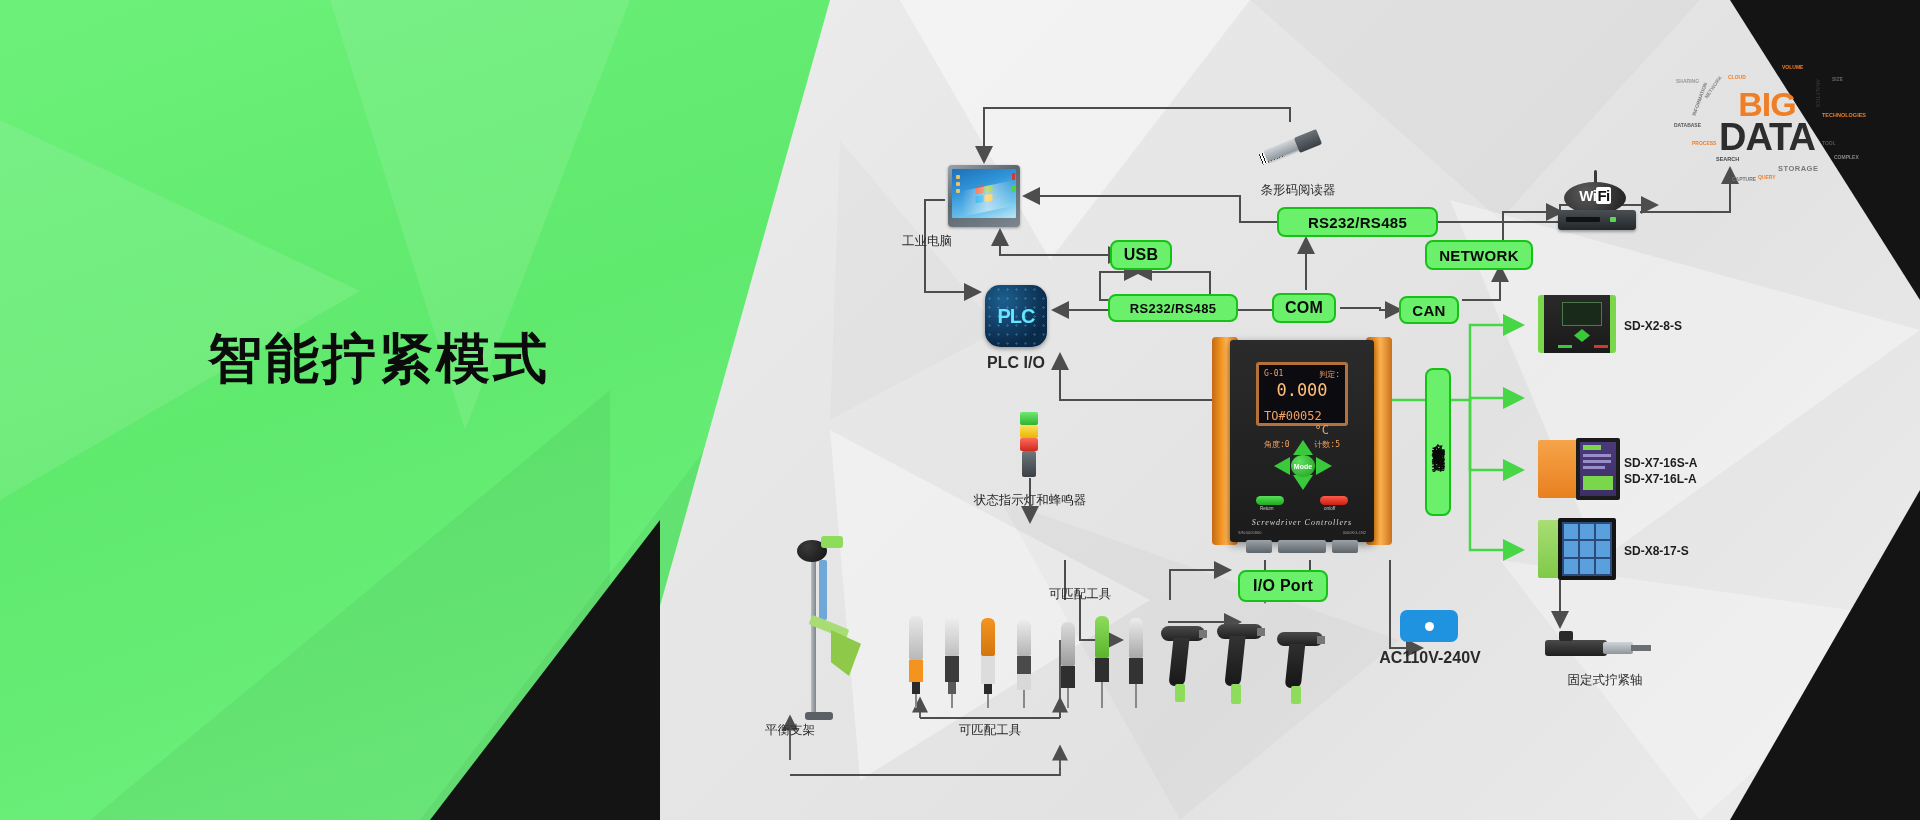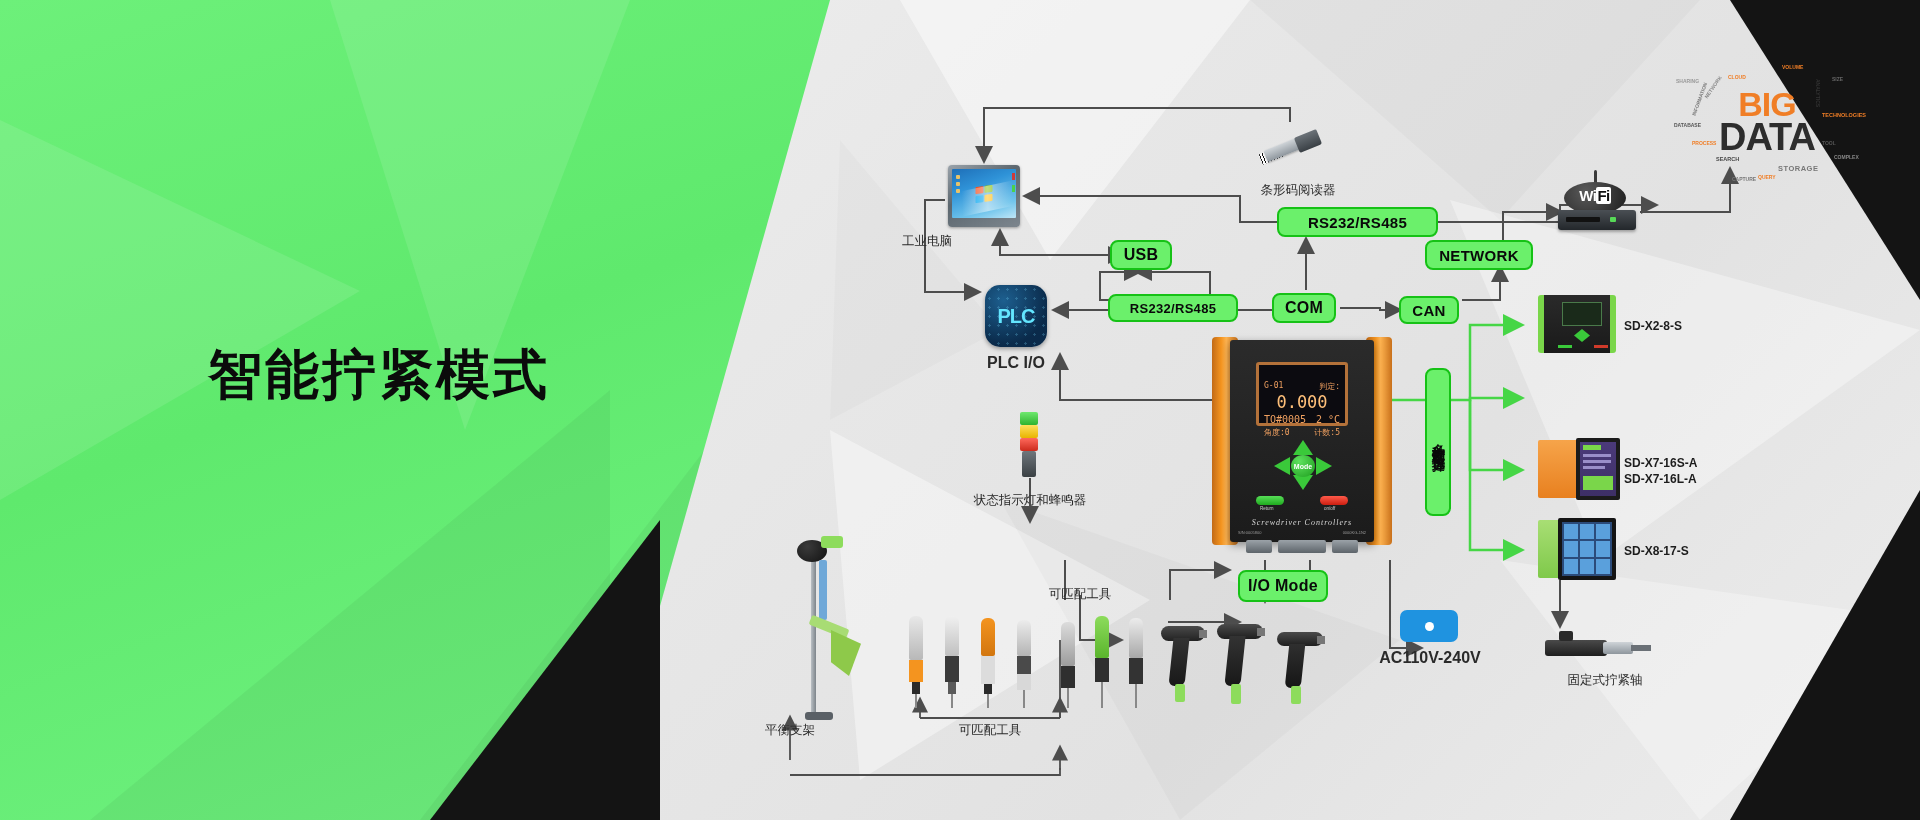--- a/index.html
+++ b/index.html
@@ -29,21 +29,21 @@
     background:#141414;clip-path:polygon(100% 0,100% 100%,0 0);}
   #blk-bot{position:absolute;right:0;bottom:0;width:190px;height:330px;
     background:#141414;clip-path:polygon(100% 0,100% 100%,0 100%);}
   #blk-left{position:absolute;left:430px;bottom:0;width:230px;height:300px;
     background:#141414;clip-path:polygon(100% 100%,0 100%,100% 0);}
 
   
   #headline{position:absolute;left:208px;top:330px;width:640px;z-index:6;}
   #headline h1{
     font-size:54px;line-height:1.08;font-weight:800;color:#0b0b0b;
-    letter-spacing:3px;font-family:"DejaVu Sans",sans-serif;margin-top:16px;
+    letter-spacing:3px;font-family:"DejaVu Sans",sans-serif;
   }
   #headline h2{
     margin-top:16px;font-size:31px;font-weight:700;color:#ffffff;
     letter-spacing:1.5px;font-family:"DejaVu Sans",sans-serif;
     text-shadow:0 1px 2px rgba(0,0,0,.12);
   }
 
   
   #diagram{position:absolute;left:0;top:0;width:1920px;height:820px;z-index:5;}
   .node{position:absolute;}
@@ -159,24 +159,24 @@
   #ctrl{left:1212px;top:340px;width:180px;height:215px;}
   #ctrl .case{position:absolute;left:18px;top:0;width:144px;height:202px;
     background:linear-gradient(180deg,#2b2b2b,#1b1b1b);border-radius:3px;
     box-shadow:0 3px 8px rgba(0,0,0,.4);}
   #ctrl .rail{position:absolute;top:-3px;width:26px;height:208px;border-radius:4px;
     background:linear-gradient(90deg,#c26a16,#f4941f 35%,#ffb451 55%,#c8701a);}
   #ctrl .rail.l{left:0;}
   #ctrl .rail.r{right:0;}
   #ctrl .lcd{position:absolute;left:44px;top:22px;width:92px;height:64px;
     background:#0c0b10;border:3px solid #b4723a;border-radius:3px;
-    padding:16px 5px;color:#f0a060;font-family:"DejaVu Sans Mono",monospace;}
+    padding:4px 5px;color:#f0a060;font-family:"DejaVu Sans Mono",monospace;}
   #ctrl .lcd .r1{display:flex;justify-content:space-between;font-size:8px;}
   #ctrl .lcd .val{text-align:center;font-size:17px;line-height:1;margin-top:2px;color:#ffc07a;}
-  #ctrl .lcd .r3{display:flex;justify-content:space-between;font-size:10px;margin-top:3px;}
+  #ctrl .lcd .r3{display:flex;justify-content:space-between;font-size:12px;margin-top:10px;}
   #ctrl .lcd .r4{display:flex;justify-content:space-between;font-size:8px;margin-top:2px;}
   #ctrl .pad{position:absolute;left:62px;top:100px;width:58px;height:50px;}
   #ctrl .arrow{position:absolute;width:20px;height:15px;background:#3ac93a;}
   #ctrl .arrow.up{left:19px;top:0;clip-path:polygon(50% 0,100% 100%,0 100%);}
   #ctrl .arrow.dn{left:19px;top:35px;clip-path:polygon(50% 100%,100% 0,0 0);}
   #ctrl .arrow.lt{left:0;top:17px;width:16px;height:18px;clip-path:polygon(0 50%,100% 0,100% 100%);}
   #ctrl .arrow.rt{left:42px;top:17px;width:16px;height:18px;clip-path:polygon(100% 50%,0 0,0 100%);}
   #ctrl .mode{position:absolute;left:17px;top:15px;width:24px;height:22px;border-radius:50%;
     background:radial-gradient(circle at 35% 30%,#5fe25f,#1c9c1c);
     color:#fff;font-size:7px;font-weight:700;display:flex;align-items:center;justify-content:center;
@@ -402,21 +402,21 @@
       <div class="base"></div>
     </div>
     <div class="cap" style="left:940px;top:492px;width:180px;">状态指示灯和蜂鸣器</div>
 
     <div class="pill" style="left:1277px;top:207px;width:161px;height:30px;font-size:15px;">RS232/RS485</div>
     <div class="pill" style="left:1110px;top:240px;width:62px;height:30px;font-size:16px;">USB</div>
     <div class="pill" style="left:1425px;top:240px;width:108px;height:30px;font-size:15px;">NETWORK</div>
     <div class="pill" style="left:1108px;top:294px;width:130px;height:28px;font-size:13px;">RS232/RS485</div>
     <div class="pill" style="left:1272px;top:293px;width:64px;height:30px;font-size:16px;">COM</div>
     <div class="pill" style="left:1399px;top:296px;width:60px;height:28px;font-size:15px;">CAN</div>
-    <div class="pill" style="left:1238px;top:570px;width:90px;height:32px;font-size:16px;">I/O Mode</div>
+    <div class="pill" style="left:1238px;top:570px;width:90px;height:32px;font-size:16px;">I/O Port</div>
 
     <div class="pill vert" style="left:1425px;top:368px;width:26px;height:148px;">多种控制器可供选择</div>
 
     <div class="bluebtn" style="left:1400px;top:610px;width:58px;height:32px;">
         <div class="dot"></div>
       </div>
     <div class="cap en" style="left:1370px;top:648px;width:120px;">AC110V-240V</div>
 
     <div class="node" id="ctrl">
       <div class="rail l"></div>

